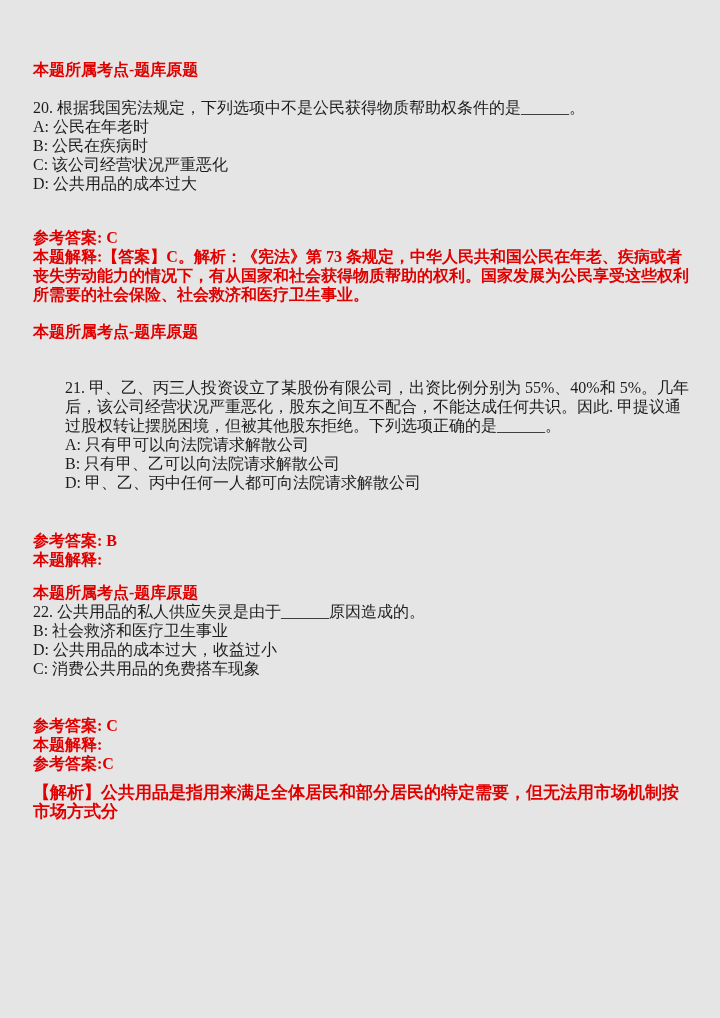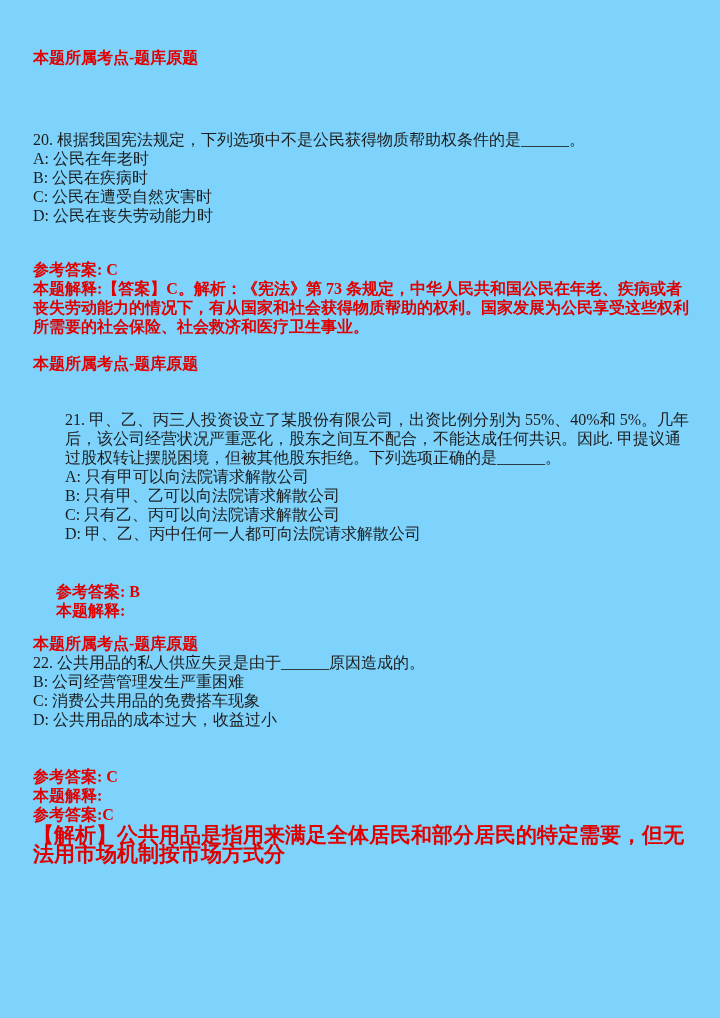--- a/index.html
+++ b/index.html
@@ -13,83 +13,82 @@
     overflow: hidden;
     font-family: "Liberation Serif", "DejaVu Serif", serif;
     font-size: 16px;
     line-height: 19px;
     color: #1c1c1c;
   }
   .page {
     box-sizing: border-box;
     width: 720px;
     height: 1018px;
-    padding: 48px 28px 0 33px;
-    background: #7dd3fc;
+    padding: 60px 28px 0 33px;
+    background: #e5e5e5;
   }
   p { margin: 0; padding: 0; }
   .red {
     color: #e00000;
     font-weight: bold;
   }
   .black { color: #1c1c1c; font-weight: normal; }
 
   
-  .sec-q20     { margin-top: 63px; }
+  .sec-q20     { margin-top: 19px; }
   .sec-ans20   { margin-top: 35px; }
   .sec-note2   { margin-top: 18px; }
   .sec-q21     { margin-top: 37px; margin-left: 32px; }
-  .sec-ans21   { margin-top: 39px; margin-left: 23px; }
+  .sec-ans21   { margin-top: 39px; }
   .sec-note3   { margin-top: 14px; }
   .sec-q22     { }
   .sec-ans22   { margin-top: 38px; }
-  .ans22-jiexi { margin-top: 2px; font-size: 21px; }
+  .ans22-jiexi { margin-top: 10px; font-size: 17px; }
 </style>
 </head>
 <body>
 
 <div class="page">
 
   <p class="red">本题所属考点-题库原题</p>
 
   <section class="sec-q20">
     <p class="black">20. 根据我国宪法规定，下列选项中不是公民获得物质帮助权条件的是______。</p>
     <p class="black">A: 公民在年老时</p>
     <p class="black">B: 公民在疾病时</p>
-    <p class="black">C: 公民在遭受自然灾害时</p>
-    <p class="black">D: 公民在丧失劳动能力时</p>
+    <p class="black">C: 该公司经营状况严重恶化</p>
+    <p class="black">D: 公共用品的成本过大</p>
   </section>
 
   <section class="sec-ans20">
     <p class="red">参考答案: C</p>
     <p class="red">本题解释:【答案】C。解析：《宪法》第 73 条规定，中华人民共和国公民在年老、疾病或者丧失劳动能力的情况下，有从国家和社会获得物质帮助的权利。国家发展为公民享受这些权利所需要的社会保险、社会救济和医疗卫生事业。</p>
   </section>
 
   <p class="red sec-note2">本题所属考点-题库原题</p>
 
   <section class="sec-q21">
     <p class="black">21. 甲、乙、丙三人投资设立了某股份有限公司，出资比例分别为 55%、40%和 5%。几年后，该公司经营状况严重恶化，股东之间互不配合，不能达成任何共识。因此. 甲提议通过股权转让摆脱困境，但被其他股东拒绝。下列选项正确的是______。</p>
     <p class="black">A: 只有甲可以向法院请求解散公司</p>
     <p class="black">B: 只有甲、乙可以向法院请求解散公司</p>
-    <p class="black">C: 只有乙、丙可以向法院请求解散公司</p>
     <p class="black">D: 甲、乙、丙中任何一人都可向法院请求解散公司</p>
   </section>
 
   <section class="sec-ans21">
     <p class="red">参考答案: B</p>
     <p class="red">本题解释:</p>
   </section>
 
   <p class="red sec-note3">本题所属考点-题库原题</p>
 
   <section class="sec-q22">
     <p class="black">22. 公共用品的私人供应失灵是由于______原因造成的。</p>
-    <p class="black">B: 公司经营管理发生严重困难</p>
+    <p class="black">B: 社会救济和医疗卫生事业</p>
+    <p class="black">D: 公共用品的成本过大，收益过小</p>
     <p class="black">C: 消费公共用品的免费搭车现象</p>
-    <p class="black">D: 公共用品的成本过大，收益过小</p>
   </section>
 
   <section class="sec-ans22">
     <p class="red">参考答案: C</p>
     <p class="red">本题解释:</p>
     <p class="red">参考答案:C</p>
     <p class="red ans22-jiexi">【解析】公共用品是指用来满足全体居民和部分居民的特定需要，但无法用市场机制按市场方式分</p>
   </section>
 
 </div>

